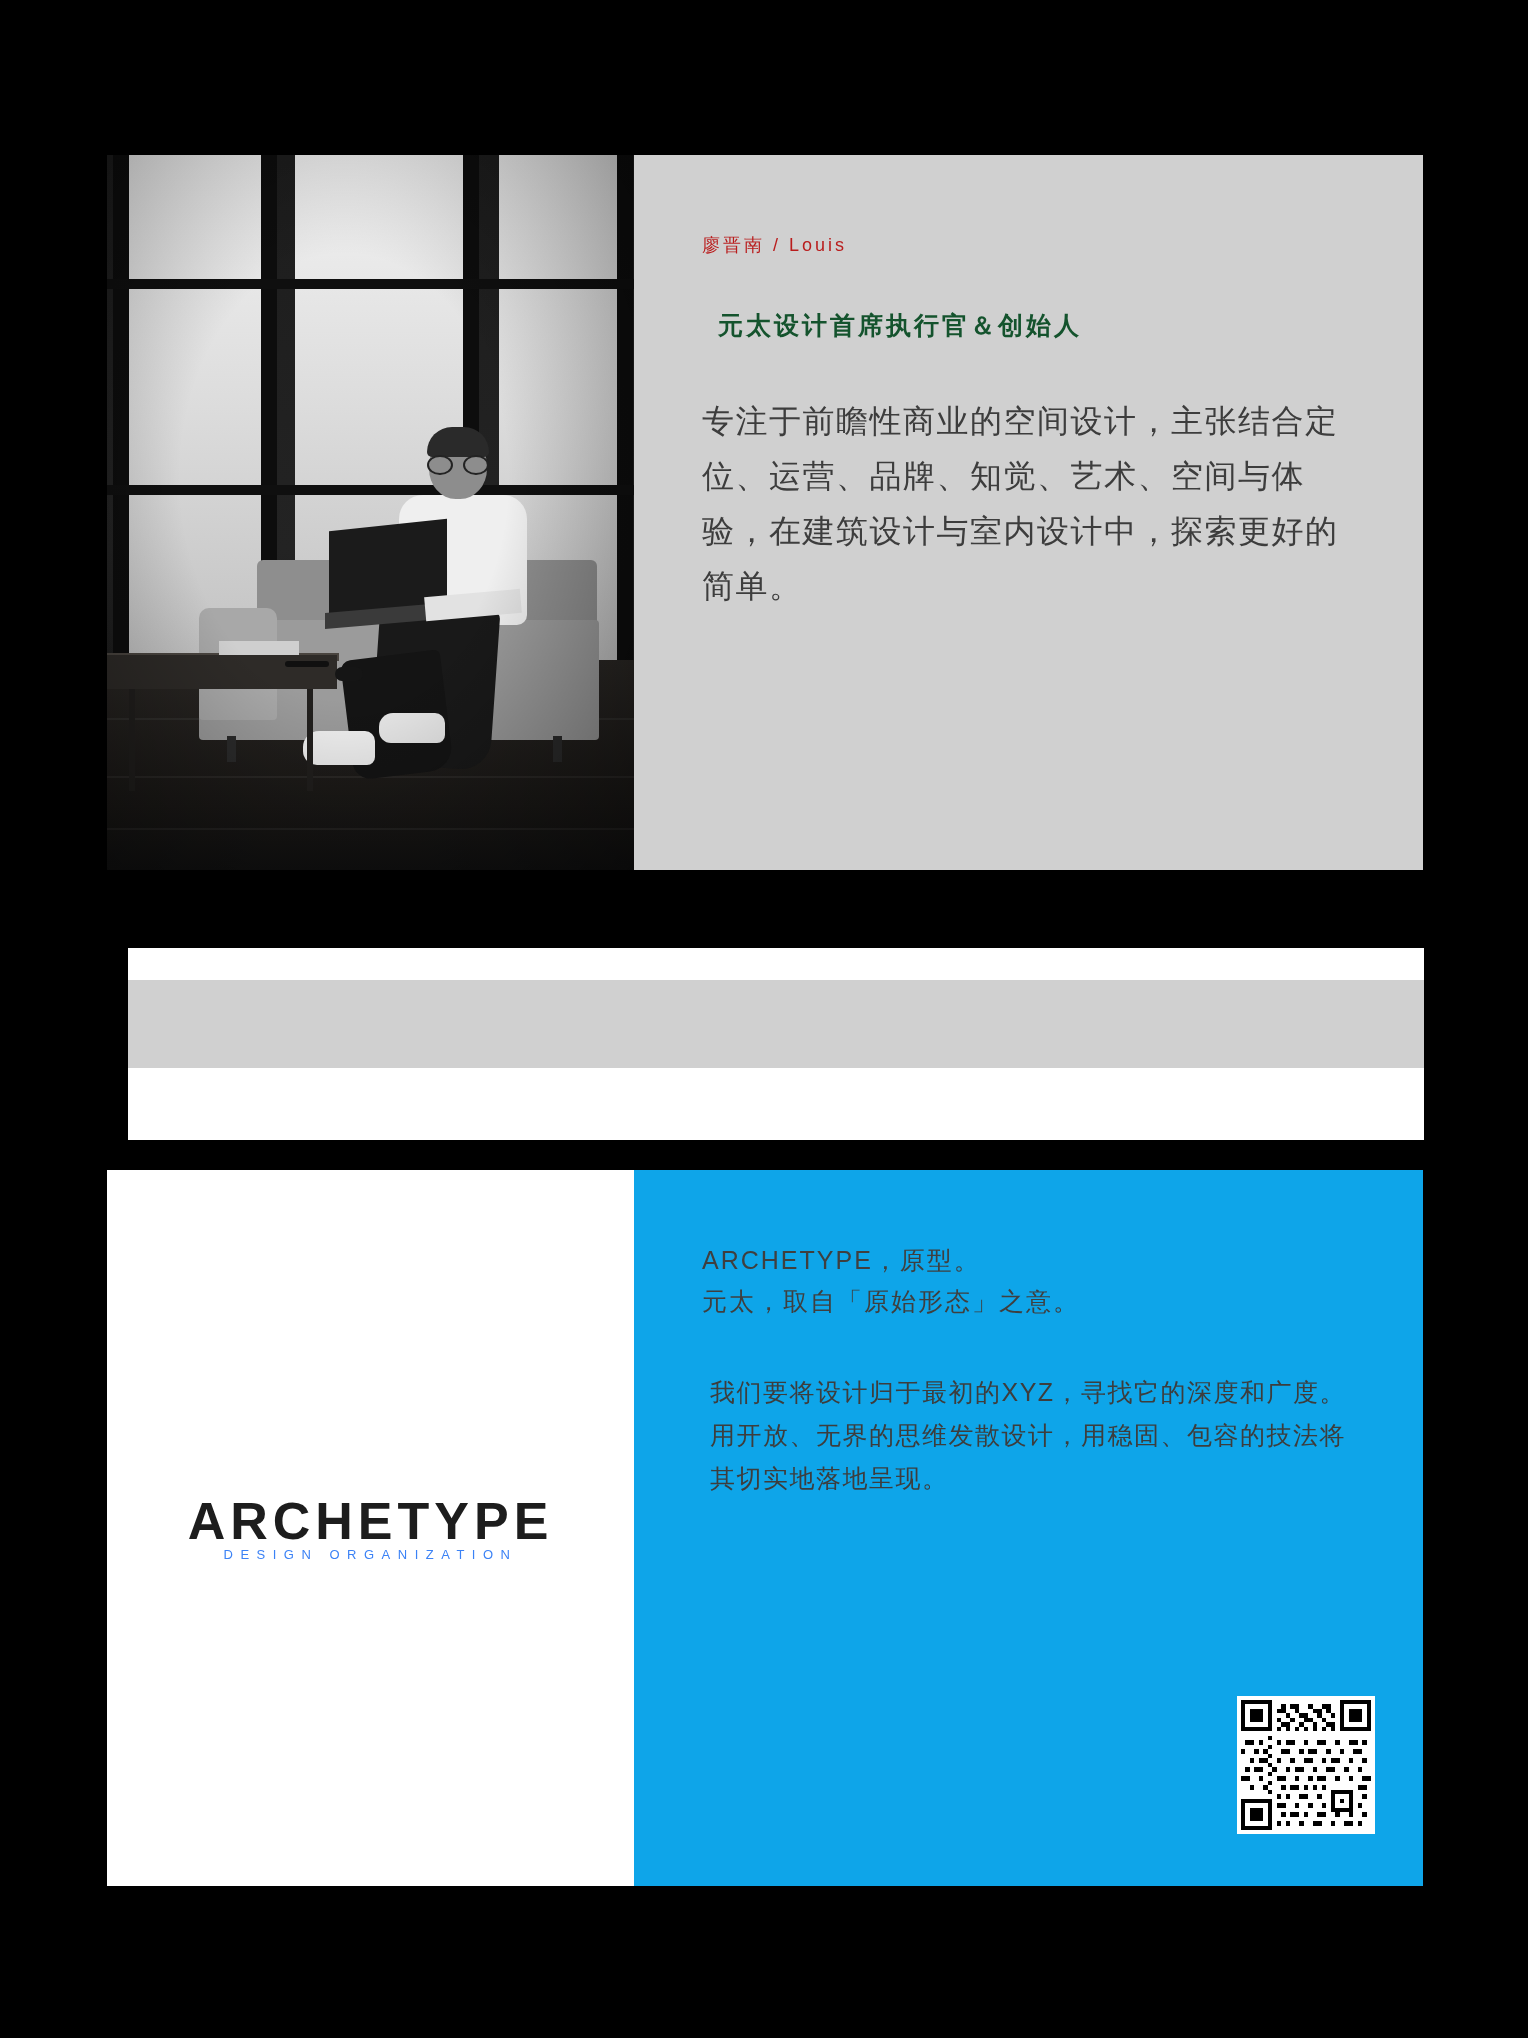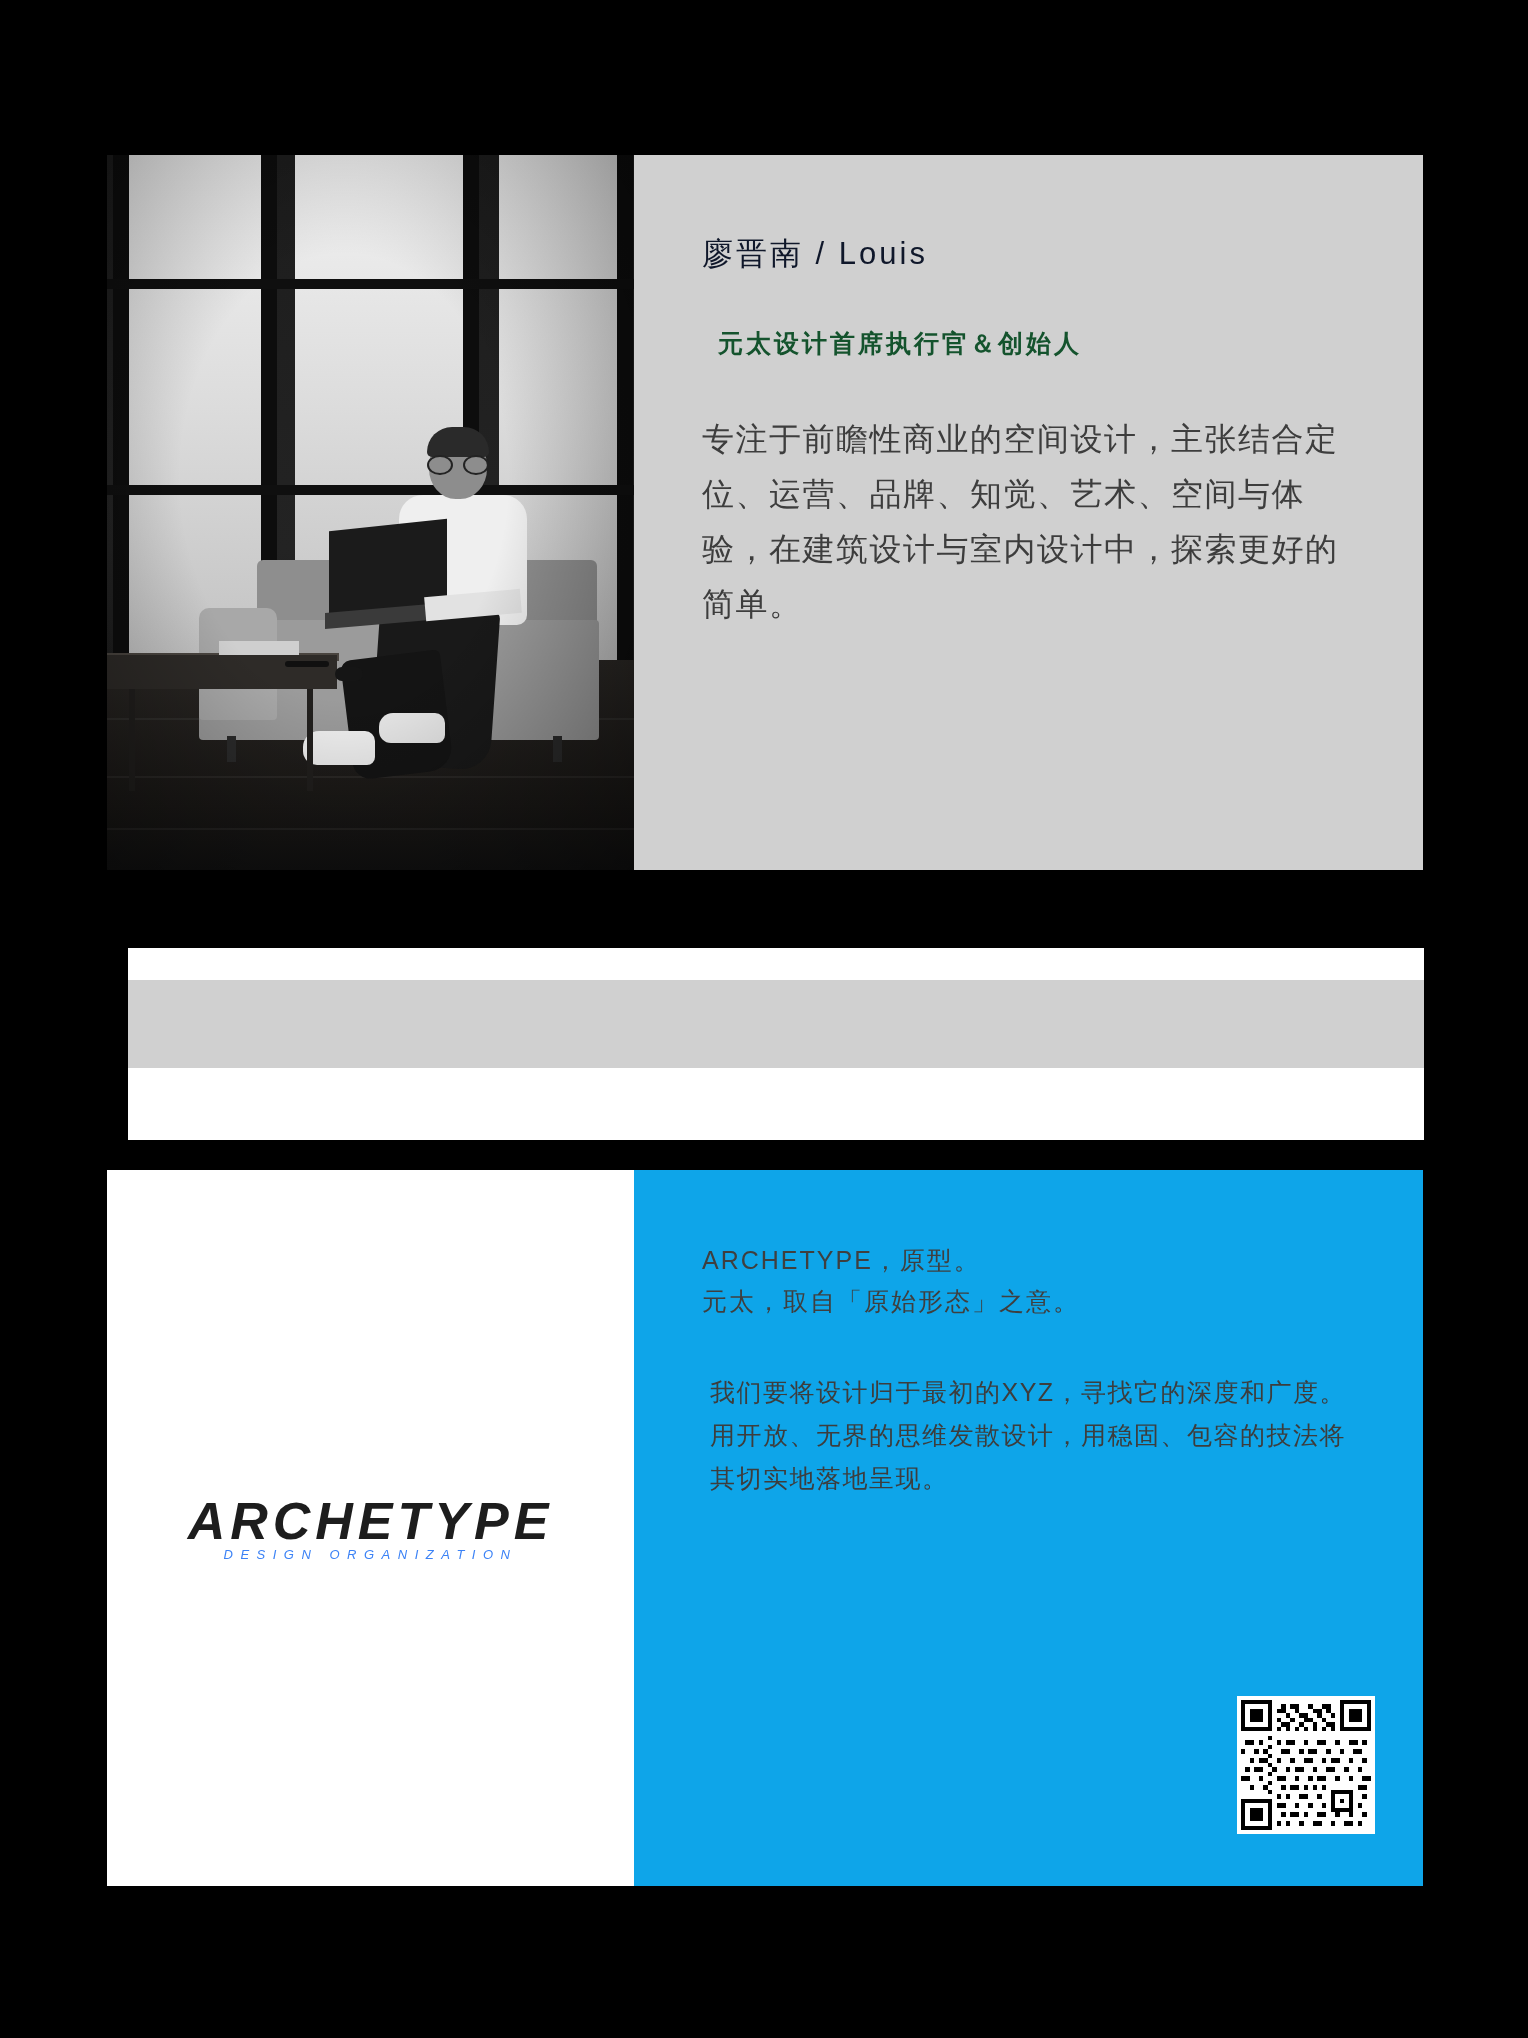--- a/index.html
+++ b/index.html
@@ -243,23 +243,23 @@
     position: absolute; inset: 0;
     background: radial-gradient(ellipse at 45% 45%, rgba(0,0,0,0) 40%, rgba(0,0,0,0.45) 100%);
   }
 
   .profile-text {
     flex: 1 1 auto;
     padding: 78px 68px 0 68px;
     color: #3b3b3b;
   }
   .p-name {
-    font-size: 31px;
+    font-size: 18px;
     letter-spacing: 3px;
-    color: #0f172a;
+    color: #b91c1c;
     margin: 0 0 52px 0;
     font-weight: 400;
   }
   .p-role {
     font-size: 25px;
     letter-spacing: 3px;
     color: #14532d;
     margin: 0 0 52px 16px;
     font-weight: 700;
   }
@@ -307,21 +307,20 @@
     position: relative;
     flex: 0 0 auto;
   }
   .logo-wrap {
     position: absolute;
     left: 50%;
     top: 50%;
     transform: translate(-50%, -50%);
     text-align: center;
     white-space: nowrap;
-    font-style: italic;
   }
   .logo-main {
     font-size: 52px;
     font-weight: 700;
     letter-spacing: 5px;
     color: #1d1d1d;
     line-height: 1;
   }
   .logo-sub {
     margin-top: 0;

